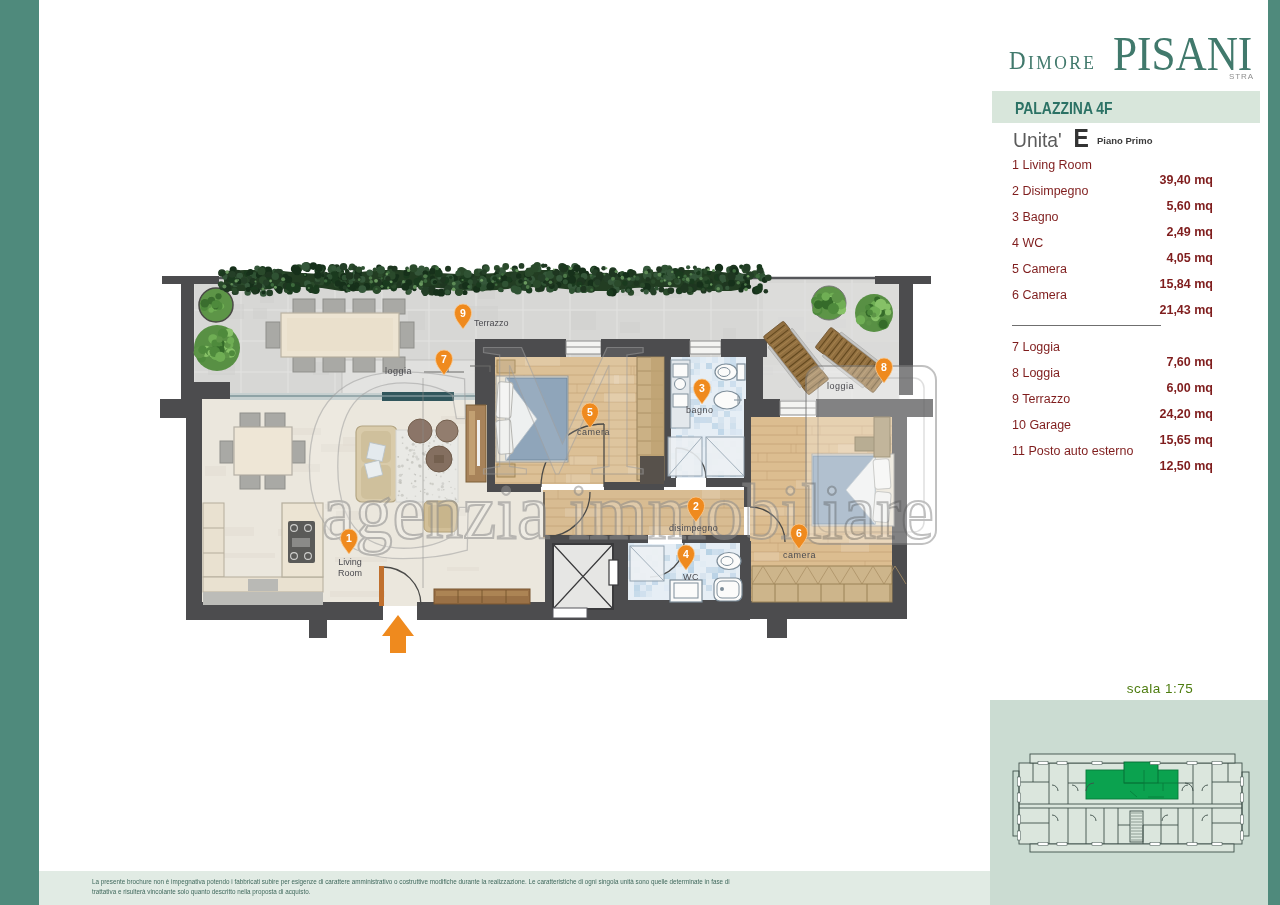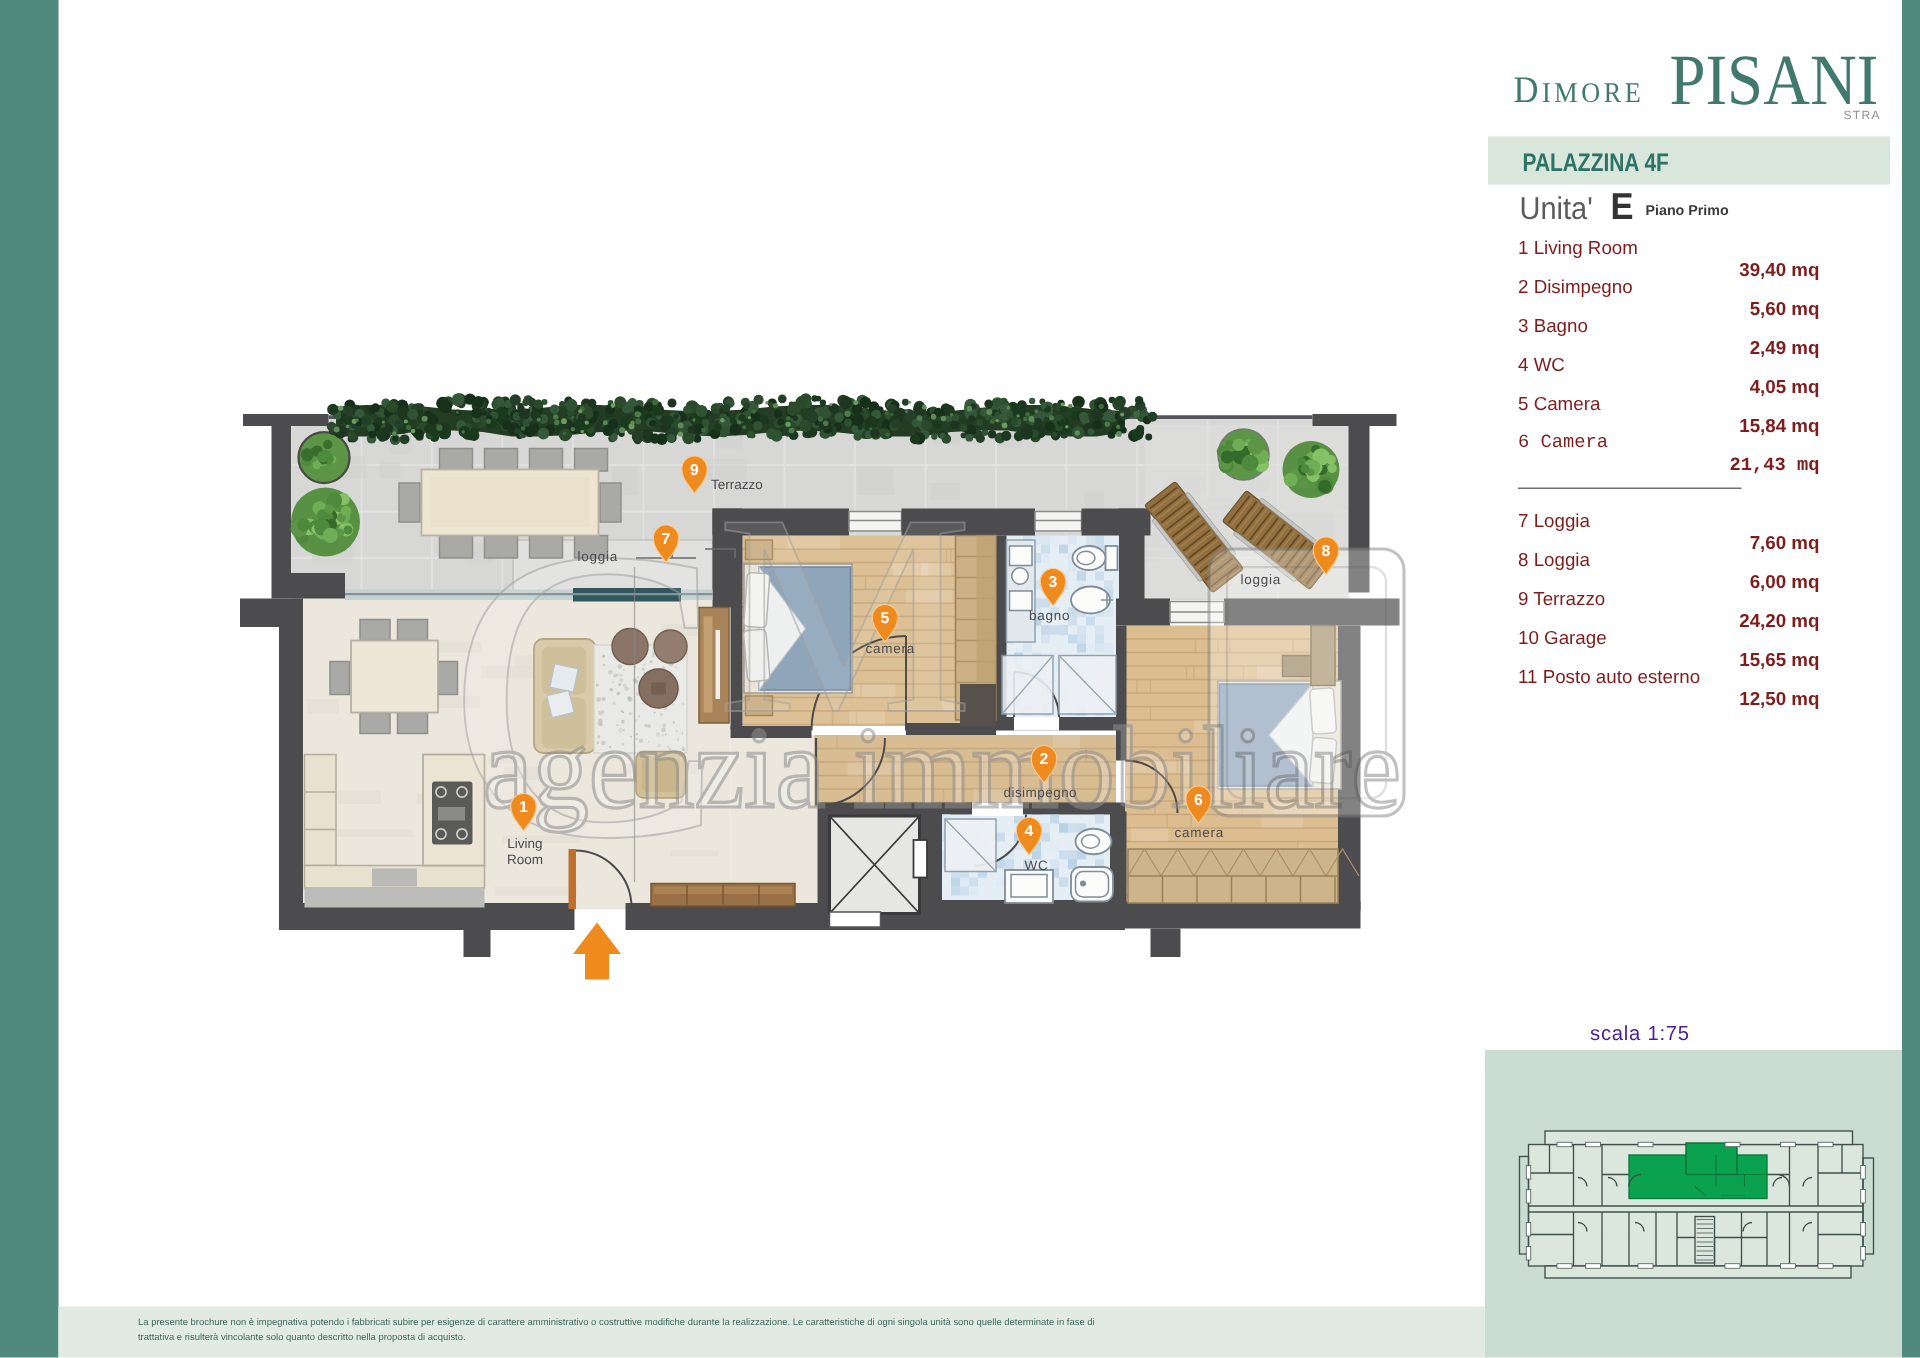--- a/index.html
+++ b/index.html
@@ -10,41 +10,41 @@
 #dimore{left:1009px;top:47px;font-family:"Liberation Serif",serif;color:#41796c;font-size:25px;letter-spacing:2.6px;transform:scale(0.92,1);transform-origin:left top;}
 #dimore .sm{font-size:19px;}
 #pisani{left:1113px;top:26px;font-family:"Liberation Serif",serif;color:#41796c;font-size:48px;letter-spacing:0px;transform:scale(0.9,1);transform-origin:left top;}
 #stra{left:1229px;top:72px;font-size:8px;color:#8e8e8e;letter-spacing:0.9px;}
 #unita{left:1013px;top:124px;font-size:21px;color:#5b5b5b;transform:scale(0.92,1);transform-origin:left top;}
 #unita b{font-size:25px;color:#333333;margin-left:7px;}
 #piano{left:1097px;top:135px;font-size:9.5px;color:#3a3a3a;font-weight:bold;}
 .row{position:absolute;left:1012px;width:201px;font-size:12.5px;color:#7f1d1d;}
 .row .v{position:absolute;right:0;font-weight:bold;margin-top:15px;}
 #divider{left:1012px;top:325px;width:149px;border-top:1.3px solid #6f6f6f;height:0;}
-#scala{left:1060px;top:681px;width:200px;text-align:left;font-size:13.5px;color:#4c1d95;letter-spacing:0.5px;}
+#scala{left:1060px;top:681px;width:200px;text-align:center;font-size:13.5px;color:#4d7c0f;letter-spacing:0.5px;}
 #panel{left:990px;top:700px;width:278px;height:205px;background:#cbdcd2;}
 #strip{left:39px;top:871px;width:951px;height:34px;background:#e1ebe4;}
 #disc{left:92px;top:877px;width:780px;font-size:6.3px;line-height:1.65;color:#3f685c;}
 svg{position:absolute;}
 </style></head><body>
 <div class="abs" id="leftbar"></div>
 <div class="abs" id="rightbar"></div>
 <div class="abs" id="dimore">D<span class="sm">IMORE</span></div>
 <div class="abs" id="pisani">PISANI</div>
 <div class="abs" id="stra">STRA</div>
 <div class="abs" id="band"></div>
 <div class="abs" id="bandtext">PALAZZINA 4F</div>
 <div class="abs" id="unita">Unita' <b>E</b></div>
 <div class="abs" id="piano">Piano <b>Primo</b></div>
 <div class="row" style="top:158px;">1 Living Room<span class="v">39,40 mq</span></div>
 <div class="row" style="top:184px;">2 Disimpegno<span class="v">5,60 mq</span></div>
 <div class="row" style="top:210px;">3 Bagno<span class="v">2,49 mq</span></div>
 <div class="row" style="top:236px;">4 WC<span class="v">4,05 mq</span></div>
 <div class="row" style="top:262px;">5 Camera<span class="v">15,84 mq</span></div>
-<div class="row" style="top:288px;font-family:Liberation Mono, monospace;">6 Camera<span class="v">21,43 mq</span></div>
+<div class="row" style="top:288px;">6 Camera<span class="v">21,43 mq</span></div>
 <div class="row" style="top:340px;">7 Loggia<span class="v">7,60 mq</span></div>
 <div class="row" style="top:366px;">8 Loggia<span class="v">6,00 mq</span></div>
 <div class="row" style="top:392px;">9 Terrazzo<span class="v">24,20 mq</span></div>
 <div class="row" style="top:418px;">10 Garage<span class="v">15,65 mq</span></div>
 <div class="row" style="top:444px;">11 Posto auto esterno<span class="v">12,50 mq</span></div>
 <div class="abs" id="divider"></div>
 <div class="abs" id="scala">scala 1:75</div>
 <div class="abs" id="panel"></div>
 <svg style="left:1000px;top:745px;" width="260" height="115" viewBox="0 0 260 115">
     <rect x="19" y="18" width="223" height="81" stroke="#3f504b" stroke-width="0.9" fill="#dbe6dd"></rect>

